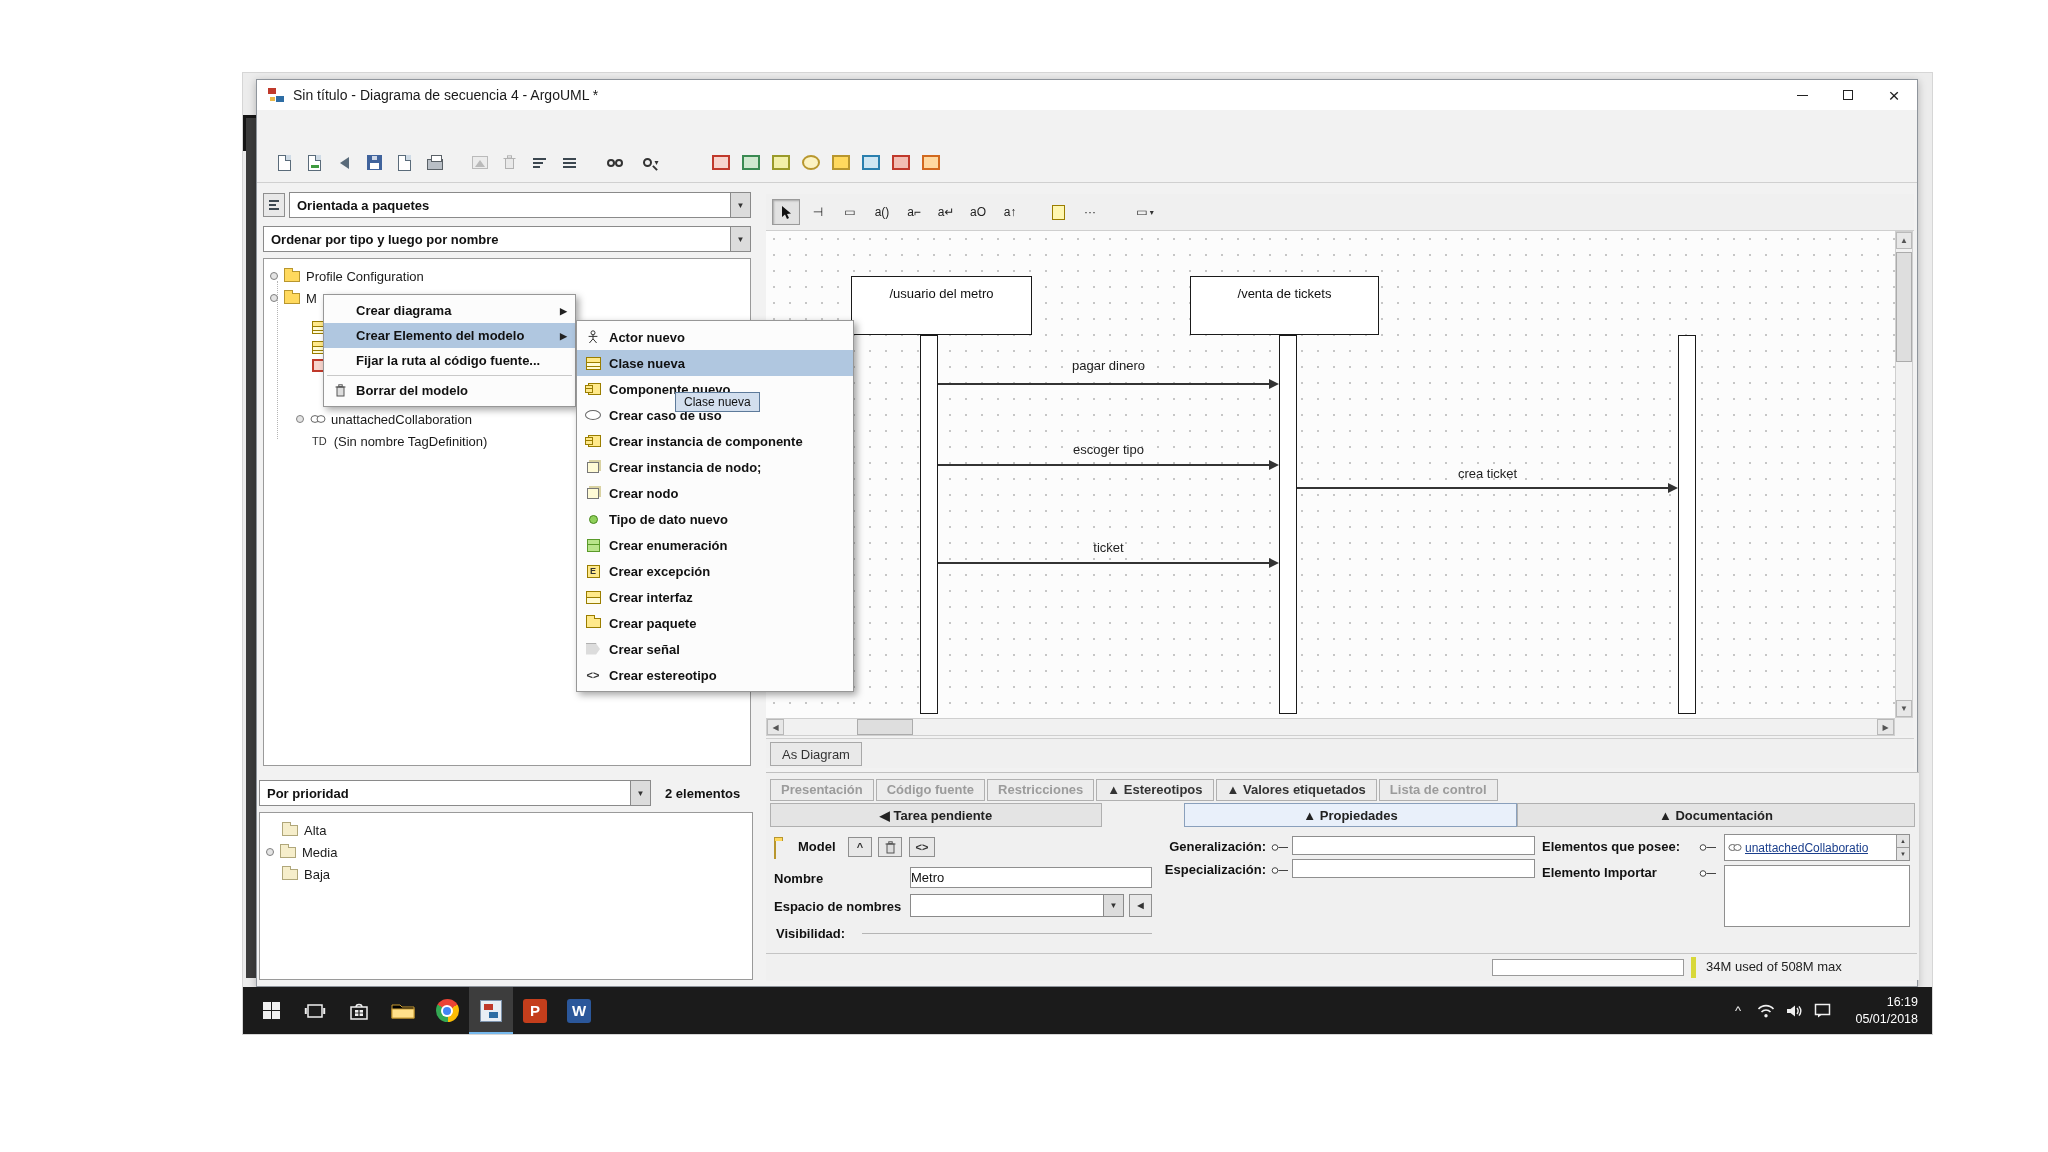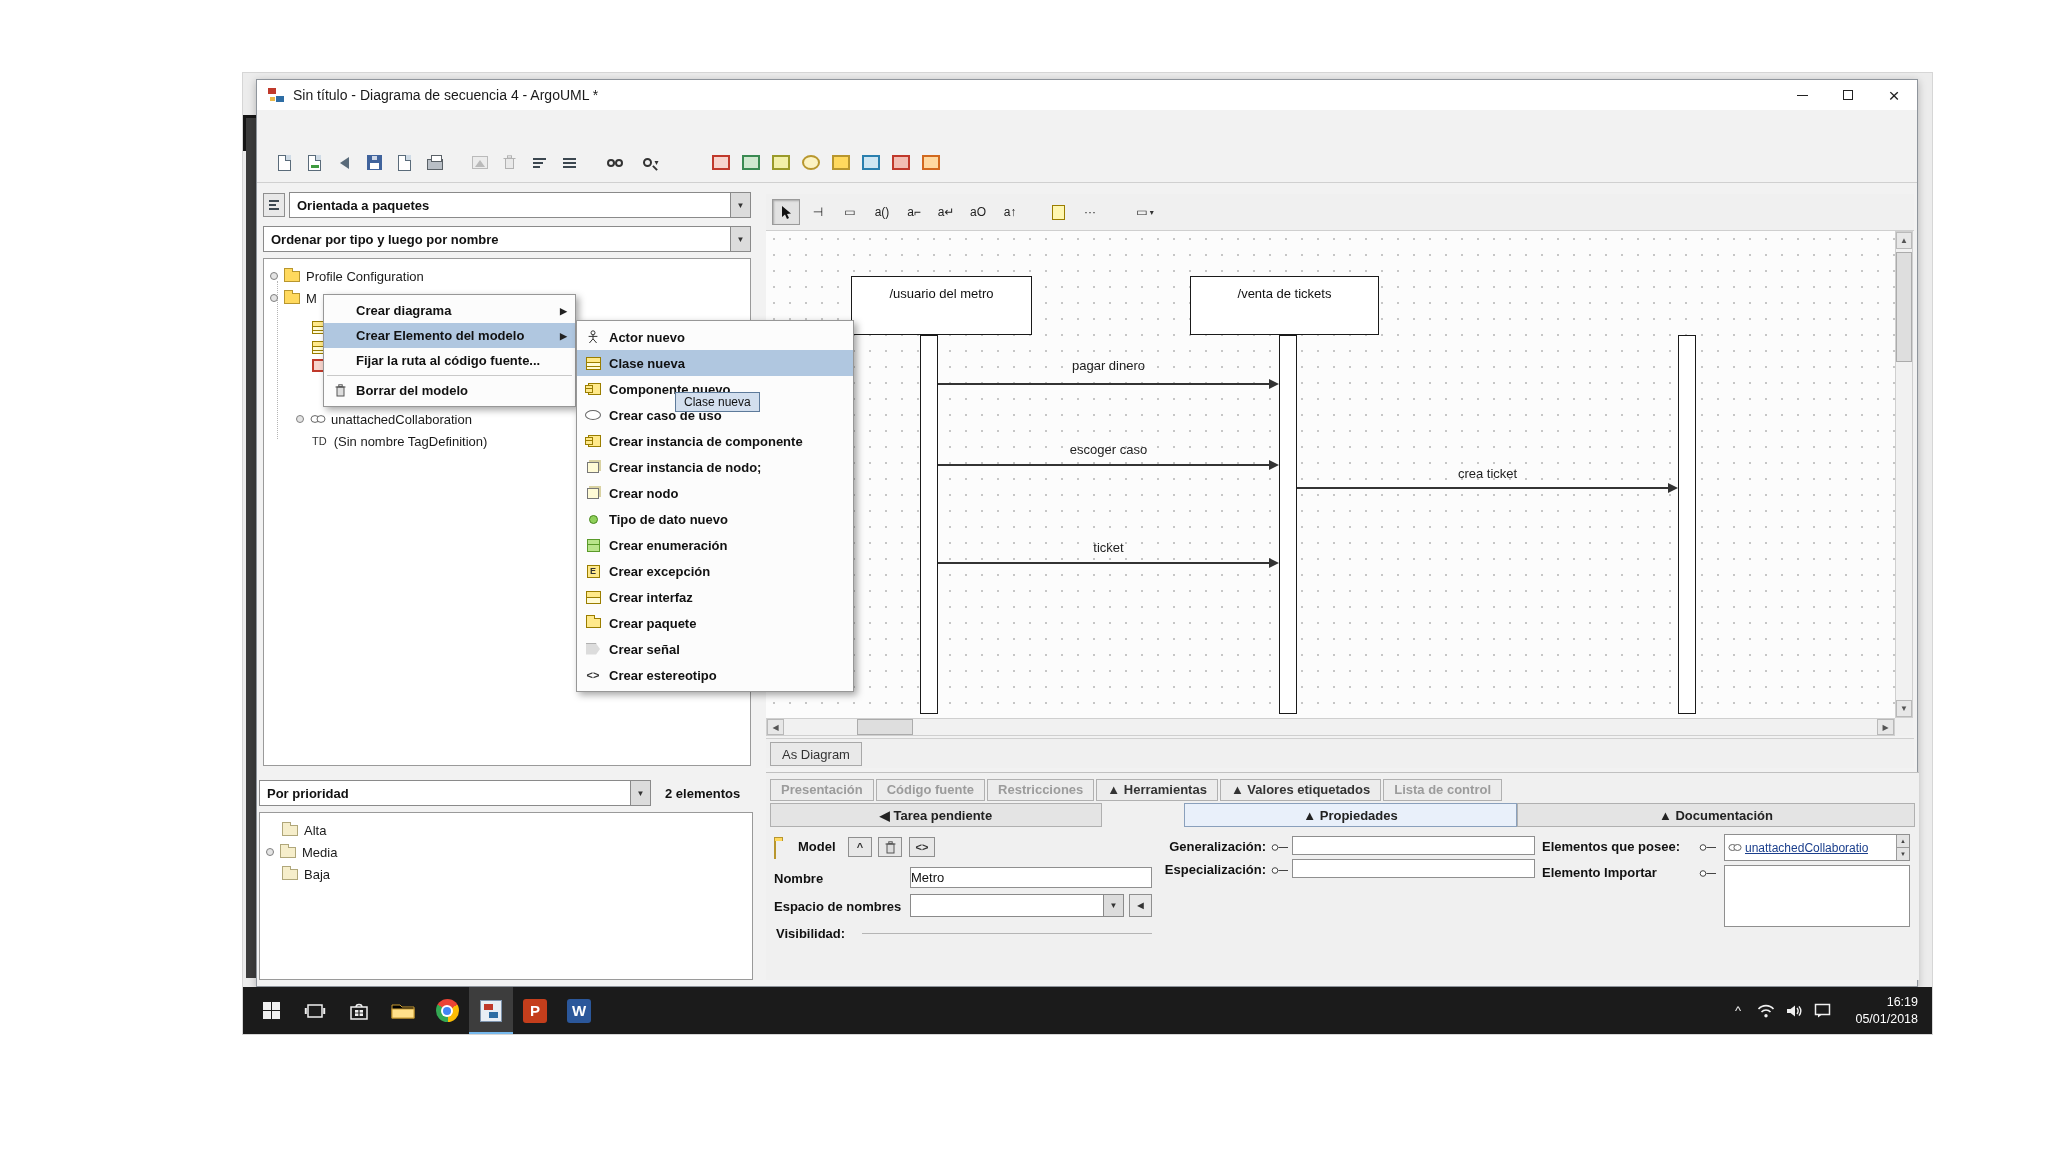--- a/index.html
+++ b/index.html
@@ -372,21 +372,21 @@
       </div>
 
       <div class="act" style="left:154px;top:104px;height:379px;"></div>
       <div class="act" style="left:513px;top:104px;height:379px;"></div>
       <div class="act" style="left:912px;top:104px;height:379px;"></div>
 
       <div class="mlabel" style="left:172px;top:127px;width:341px;">pagar dinero</div>
       <div class="mline" style="left:172px;top:152px;width:334px;"></div>
       <div class="mhead" style="left:503px;top:148px;"></div>
 
-      <div class="mlabel" style="left:172px;top:211px;width:341px;">escoger caso</div>
+      <div class="mlabel" style="left:172px;top:211px;width:341px;">escoger tipo</div>
       <div class="mline" style="left:172px;top:233px;width:334px;"></div>
       <div class="mhead" style="left:503px;top:229px;"></div>
 
       <div class="mlabel" style="left:531px;top:235px;width:381px;">crea ticket</div>
       <div class="mline" style="left:531px;top:256px;width:374px;"></div>
       <div class="mhead" style="left:902px;top:252px;"></div>
 
       <div class="mlabel" style="left:172px;top:309px;width:341px;">ticket</div>
       <div class="mline" style="left:172px;top:331px;width:334px;"></div>
       <div class="mhead" style="left:503px;top:327px;"></div>
@@ -416,21 +416,21 @@
     <div class="r" style="left:509px;top:658px;width:1148px;height:30px;background:#f0f0f0;border-top:1px solid #cfcfcf;"></div>
     <div class="diagtab" style="left:513px;top:662px;width:92px;height:24px;">
       <span>As Diagram</span>
     </div>
 
     <div class="r" style="left:509px;top:692px;width:1153px;height:208px;background:#f0f0f0;border-top:1px solid #c0c0c0;">
       <div class="tabs1" style="left:4px;top:6px;">
         <span class="tab1 dis">Presentación</span>
         <span class="tab1 dis">Código fuente</span>
         <span class="tab1 dis">Restricciones</span>
-        <span class="tab1">▲ Herramientas</span>
+        <span class="tab1">▲ Estereotipos</span>
         <span class="tab1">▲ Valores etiquetados</span>
         <span class="tab1 dis">Lista de control</span>
       </div>
       <span class="tab2" style="left:4px;top:30px;width:332px;">◀ Tarea pendiente</span>
       <span class="tab2 sel" style="left:418px;top:30px;width:333px;">▲ Propiedades</span>
       <span class="tab2" style="left:751px;top:30px;width:398px;">▲ Documentación</span>
 
       
       <span class="r fic" style="left:8px;top:68px;"></span>
       <span class="plabel" style="left:32px;top:66px;">Model</span>
@@ -497,20 +497,25 @@
       </div>
 
       <span class="plabel" style="left:776px;top:92px;">Elemento Importar</span>
       <svg class="conn" style="left:933px;top:96px;" width="18" height="9">
           <circle cx="4" cy="4.5" r="2.8" fill="#fff" stroke="#444"></circle>
           <line x1="7.4" y1="4.5" x2="17" y2="4.5" stroke="#444"></line>
         </svg>
       <div class="r fieldtxt" style="left:958px;top:92px;width:186px;height:62px;align-items:flex-start;"></div>
 
       
+      <div class="r" style="left:0;top:180px;width:1151px;height:28px;border-top:1px solid #c4c4c4;background:#f0f0f0;">
+        <span class="r" style="left:726px;top:5px;width:192px;height:17px;background:#fff;border:1px solid #9a9a9a;"></span>
+        <span class="r" style="left:925px;top:3px;width:5px;height:21px;background:#d8d83a;"></span>
+        <span class="r" style="left:940px;top:5px;font-size:13px;color:#222;">34M used of 508M max</span>
+      </div>
     </div>
   </div>
 
   <div class="r" id="taskbar">
     <span class="tkbtn">
       <span class="winlogo">
           <i></i>
           <i></i>
           <i></i>
           <i></i>

